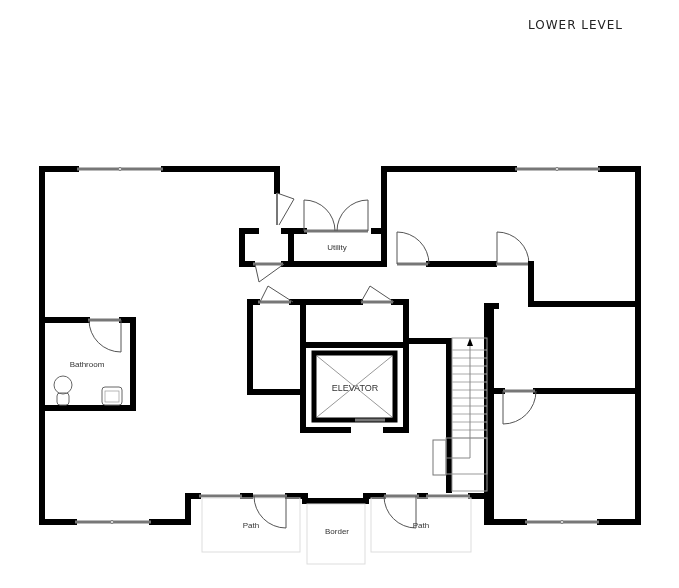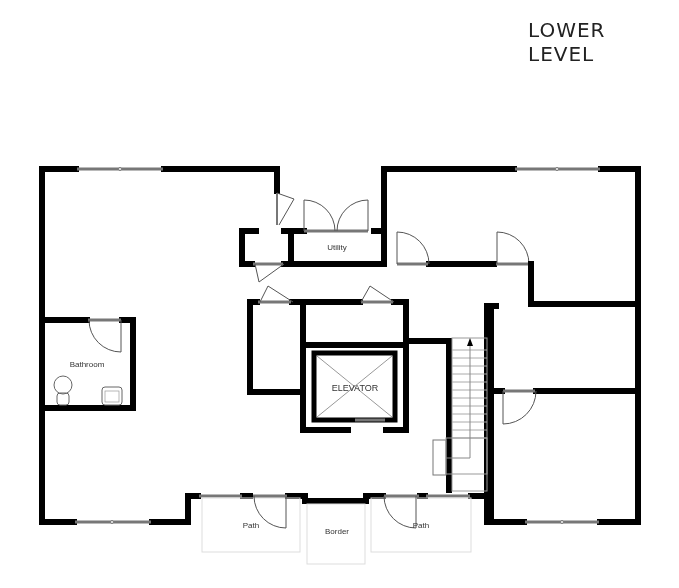--- a/index.html
+++ b/index.html
@@ -1,17 +1,17 @@
 <!DOCTYPE html>
 <html><head>
 <meta charset="utf-8">
 <style>
   html, body { margin: 0; padding: 0; background: #ffffff; }
   body { width: 679px; height: 588px; position: relative; overflow: hidden; font-family: "Liberation Sans", sans-serif; }
-  .level-title { position: absolute; left: 528px; top: 18px; font-size: 20px; letter-spacing: 1px; color: #222; font-family: "DejaVu Sans", sans-serif; font-weight: normal; }
+  .level-title { position: absolute; left: 528px; top: 18px; font-size: 12px; letter-spacing: 1px; color: #222; font-family: "DejaVu Sans", sans-serif; font-weight: normal; }
   svg { position: absolute; left: 0; top: 0; }
   .wall { stroke: #000; stroke-width: 6; fill: none; stroke-linecap: square; }
   .win { stroke: #777; stroke-width: 3; fill: none; }
   .door { stroke: #555; stroke-width: 1; fill: none; }
   .leaf { stroke: #777; stroke-width: 2; }
   .thin { stroke: #999; stroke-width: 1; fill: none; }
   .lite { stroke: #ddd; stroke-width: 1; fill: none; }
   .lbl { font-family: "Liberation Sans", sans-serif; font-size: 8px; fill: #333; text-anchor: middle; }
   .lbl-big { font-family: "Liberation Sans", sans-serif; font-size: 9px; fill: #333; text-anchor: middle; }
 </style>

